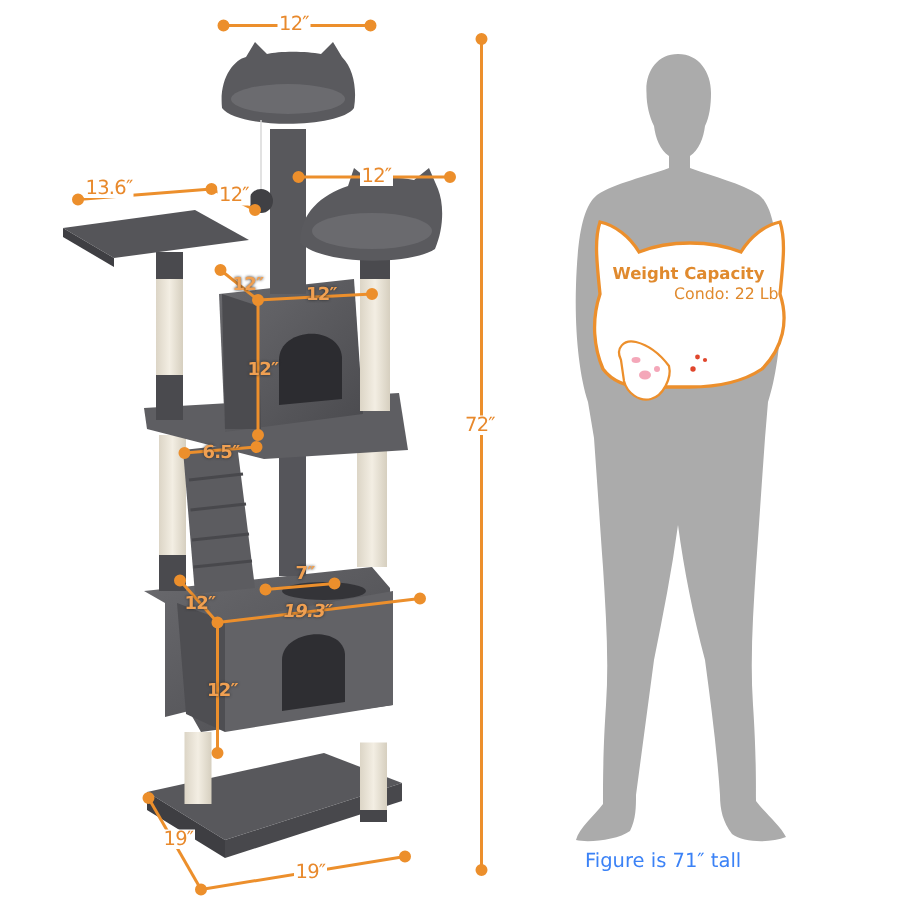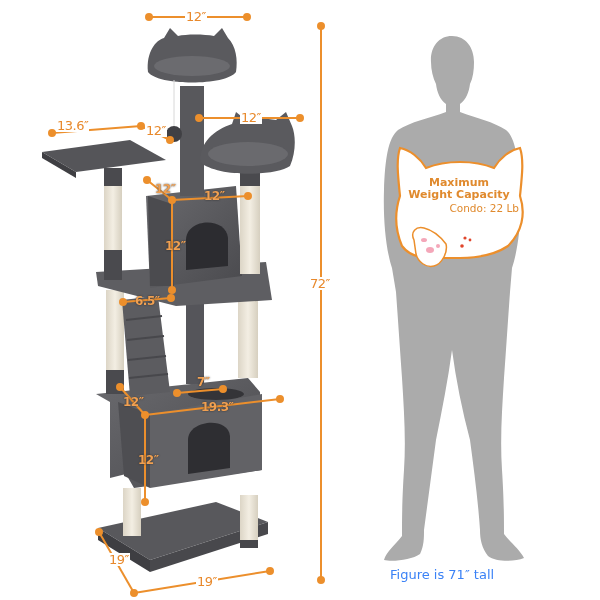--- a/index.html
+++ b/index.html
@@ -46,21 +46,20 @@
       <ellipse cx="438" cy="246" rx="2" ry="2" fill="#f4a7b9"></ellipse>
     </g>
     <g fill="#e0462c">
       <circle cx="465" cy="238" r="1.6"></circle>
       <circle cx="470" cy="240" r="1.4"></circle>
       <circle cx="462" cy="246" r="1.8"></circle>
     </g>
   </svg>
 
   <div class="badge">
-    <div class="t1">Maximum</div>
     <div class="t1">Weight Capacity</div>
     <div class="t2">Condo: 22 Lb</div>
   </div>
 
   <svg width="600" height="600">
     <defs>
       <linearGradient id="plush" x1="0" y1="0" x2="1" y2="1">
         <stop offset="0" stop-color="#6a6a6e"></stop>
         <stop offset="1" stop-color="#4a4a4e"></stop>
       </linearGradient>
@@ -181,20 +180,20 @@
   <span class="dim big" style="left:185px;top:10px;">12″</span>
   <span class="dim big" style="left:56px;top:119px;">13.6″</span>
   <span class="dim big" style="left:145px;top:124px;">12″</span>
   <span class="dim big" style="left:240px;top:111px;">12″</span>
   <span class="dim on-dark" style="left:154px;top:183px;">12″</span>
   <span class="dim on-dark" style="left:203px;top:190px;">12″</span>
   <span class="dim on-dark" style="left:164px;top:240px;">12″</span>
   <span class="dim on-dark" style="left:134px;top:295px;">6.5″</span>
   <span class="dim on-dark" style="left:196px;top:376px;">7″</span>
   <span class="dim on-dark" style="left:122px;top:396px;">12″</span>
-  <span class="dim on-dark" style="left:200px;top:401px;">19.3″</span>
+  <span class="dim on-dark" style="left:188px;top:401px;font-style:italic;">19.3″</span>
   <span class="dim on-dark" style="left:137px;top:454px;">12″</span>
   <span class="dim big" style="left:108px;top:553px;">19″</span>
   <span class="dim big" style="left:196px;top:575px;">19″</span>
   <span class="dim big" style="left:309px;top:277px;">72″</span>
 
   <div class="caption">Figure is 71″ tall</div>
 </div>
 
 </body></html>

